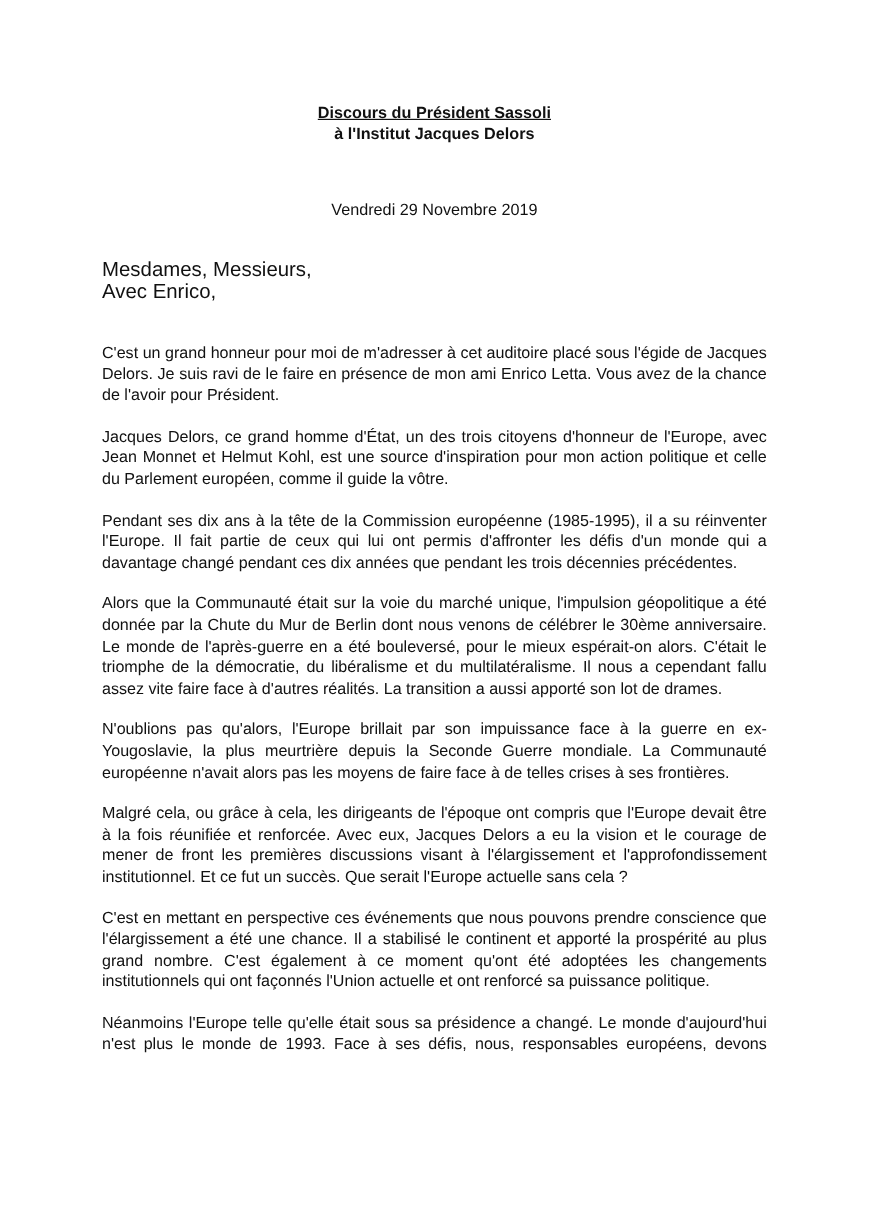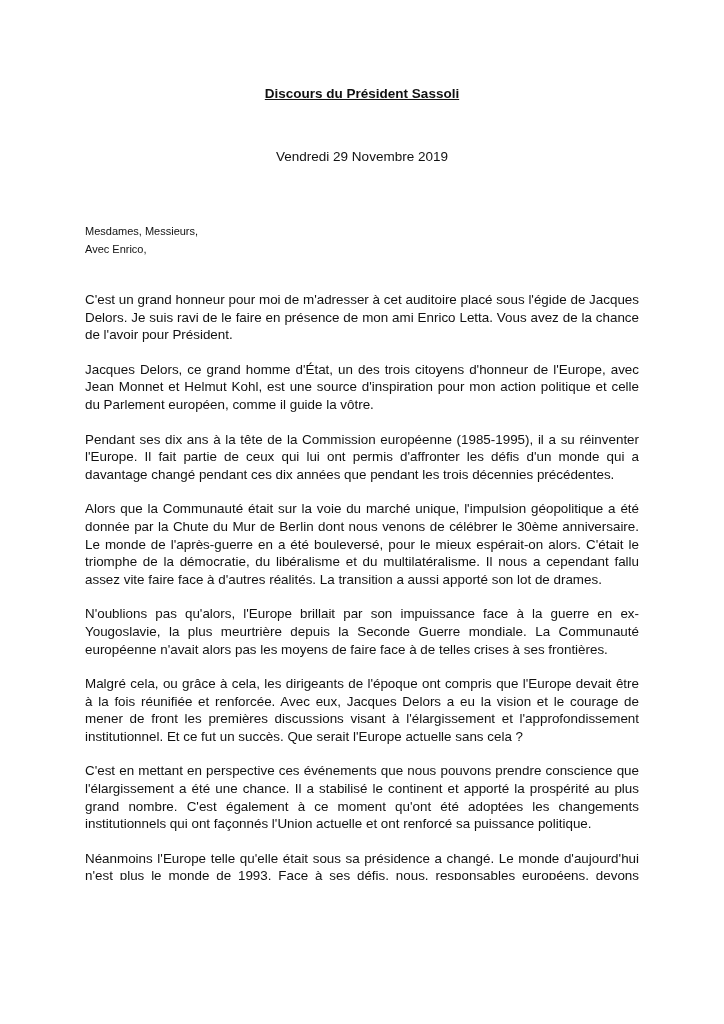--- a/index.html
+++ b/index.html
@@ -28,22 +28,22 @@
     text-decoration: underline;
   }
   .doc-subtitle {
     font-weight: bold;
   }
   .doc-date {
     font-weight: normal;
     margin-top: 45px;
   }
   .salutation {
-    margin-top: 56px;
-    font-size: 11px;
+    margin-top: 32px;
+    font-size: 17px;
     line-height: 18px;
   }
   .doc-body {
     margin-top: 33px;
   }
   p.para {
     margin: 0 0 17px 0;
     font-size: 13.4px;
     line-height: 17.6px;
     text-align: justify;
@@ -57,20 +57,21 @@
     font-size: 13px;
   }
 </style>
 </head>
 <body>
 
 <div class="page">
 
   <div class="doc-header">
     <div class="doc-title">Discours du Président Sassoli</div>
+    <div class="doc-subtitle">à l'Institut Jacques Delors</div>
     <div class="doc-date">Vendredi 29 Novembre 2019</div>
   </div>
 
   <div class="salutation">
     <div>Mesdames, Messieurs,</div>
     <div>Avec Enrico,</div>
   </div>
 
   <div class="doc-body">
       <p class="para"><span>C'est un grand honneur pour moi de m'adresser à cet auditoire placé sous l'égide de Jacques Delors. Je suis ravi de le faire en présence de mon ami Enrico Letta. Vous avez de la chance de l'avoir pour Président.</span></p>

